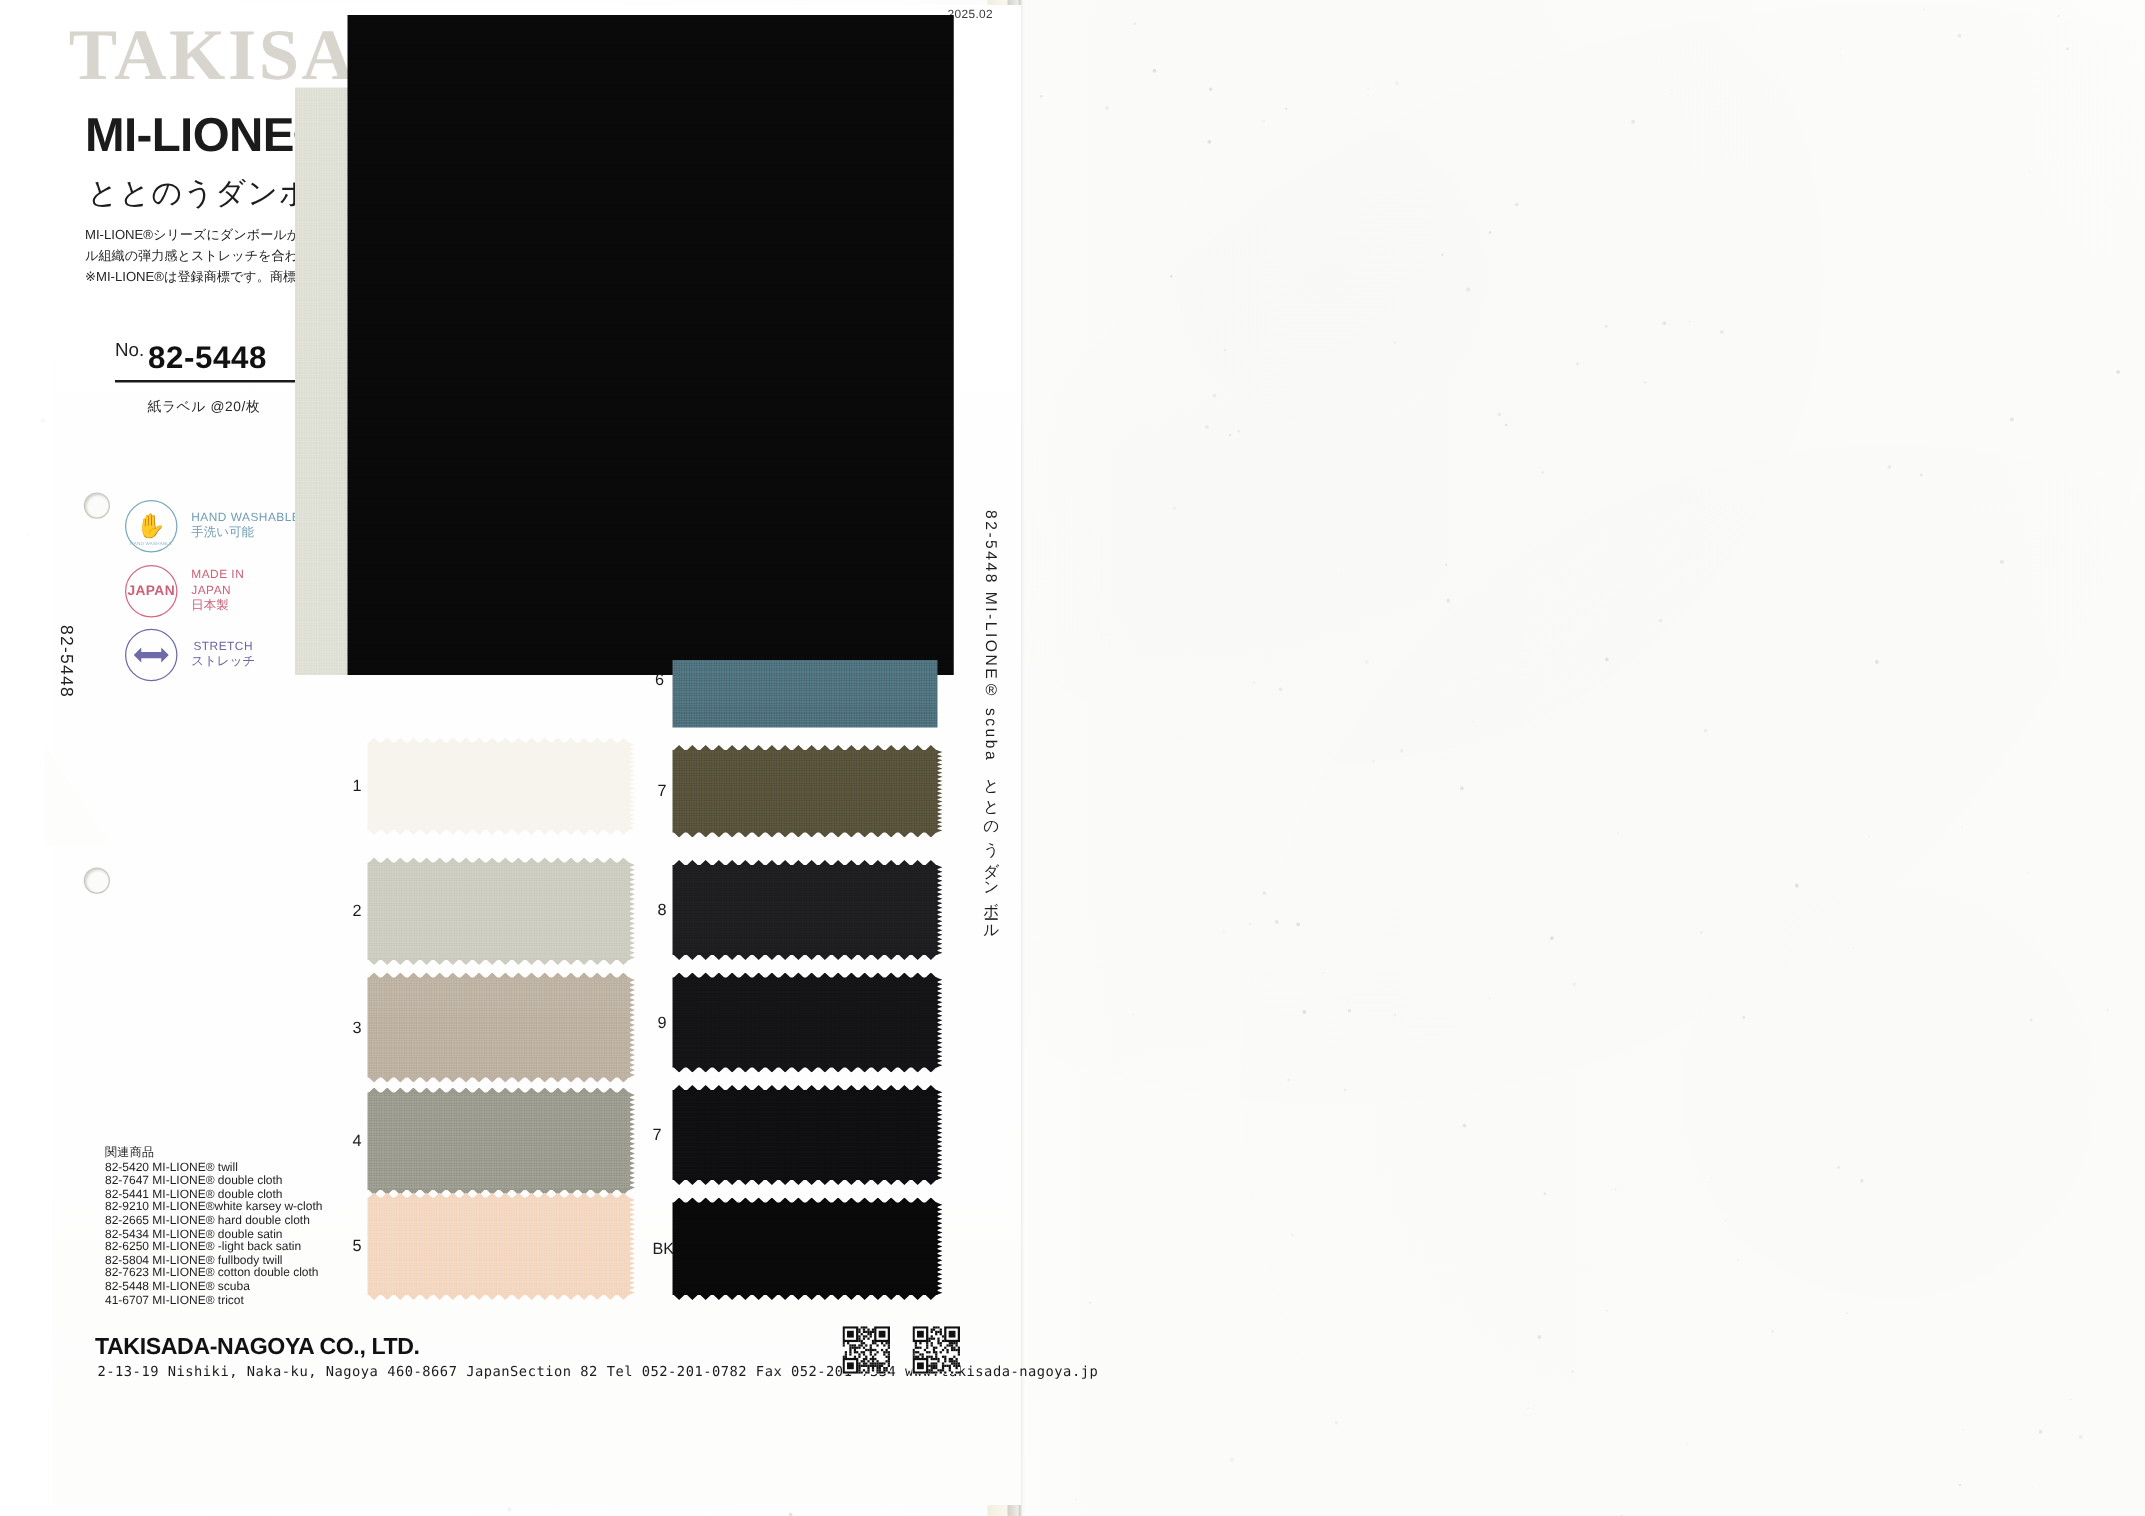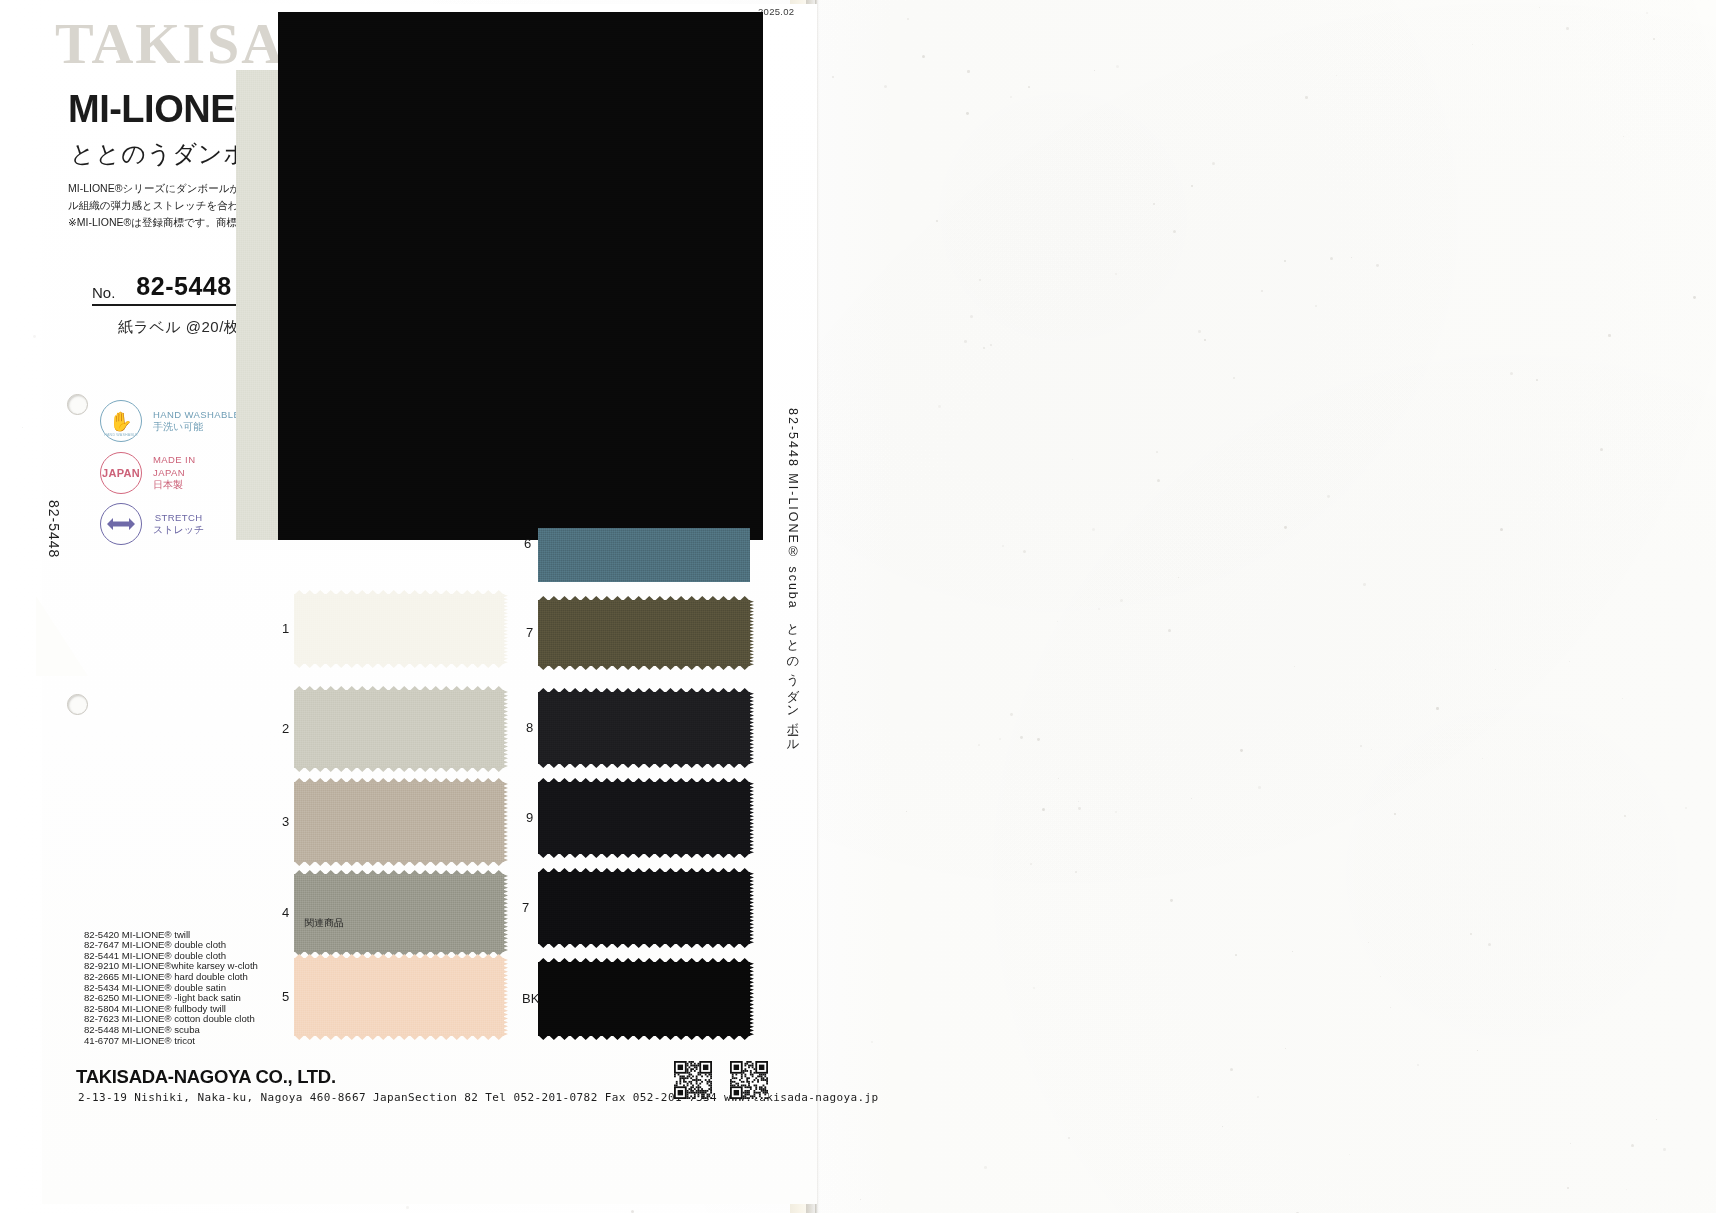--- a/index.html
+++ b/index.html
@@ -70,27 +70,27 @@
   #desc{
     position:absolute;left:68px;top:180px;width:200px;
     font-size:10.5px;line-height:17px;color:#242424;
   }
   #desc div{white-space:nowrap;overflow:hidden;}
 
   
   #artno-wrap{
     position:absolute;left:92px;top:272px;width:150px;
     border-bottom:2px solid #1a1a1a;padding-bottom:3px;
-    display:flex;align-items:flex-end;gap:21px;
+    display:flex;align-items:flex-start;gap:3px;
   }
   #artno-label{font-size:15px;color:#1f1f1f;}
   #artno-value{font-size:25px;font-weight:700;letter-spacing:.5px;color:#111;}
   #label-note{
     position:absolute;left:118px;top:318px;
-    font-size:15px;color:#2a2a2a;letter-spacing:.5px;white-space:nowrap;
+    font-size:11px;color:#2a2a2a;letter-spacing:.5px;white-space:nowrap;
   }
 
   
   .punch{
     position:absolute;width:19px;height:19px;border-radius:50%;
     background:#fbfbf9;border:1px solid #c9c6bf;
     box-shadow:inset 1px 1px 2px rgba(120,118,110,.35);
   }
   #punch-top{left:67px;top:394px;}
   #punch-bottom{left:67px;top:694px;}
@@ -156,21 +156,21 @@
   #sw-teal{
     position:absolute;left:538px;top:528px;width:212px;height:54px;
     background:#4e707d;
   }
 
   
   #related{
     position:absolute;left:84px;top:918px;width:260px;
     font-size:9.6px;line-height:10.6px;color:#1d1d1d;
   }
-  #related .rel-head{margin-bottom:1px;letter-spacing:.3px;text-align:right;}
+  #related .rel-head{margin-bottom:1px;letter-spacing:.3px;}
   #related .rel-item{white-space:nowrap;}
 
   
   #footer-company{
     position:absolute;left:76px;top:1066px;
     font-size:18.5px;font-weight:700;letter-spacing:-.3px;color:#111;
     font-family:"Liberation Sans","DejaVu Sans",sans-serif;
   }
   #footer-address{
     position:absolute;left:78px;top:1091px;

